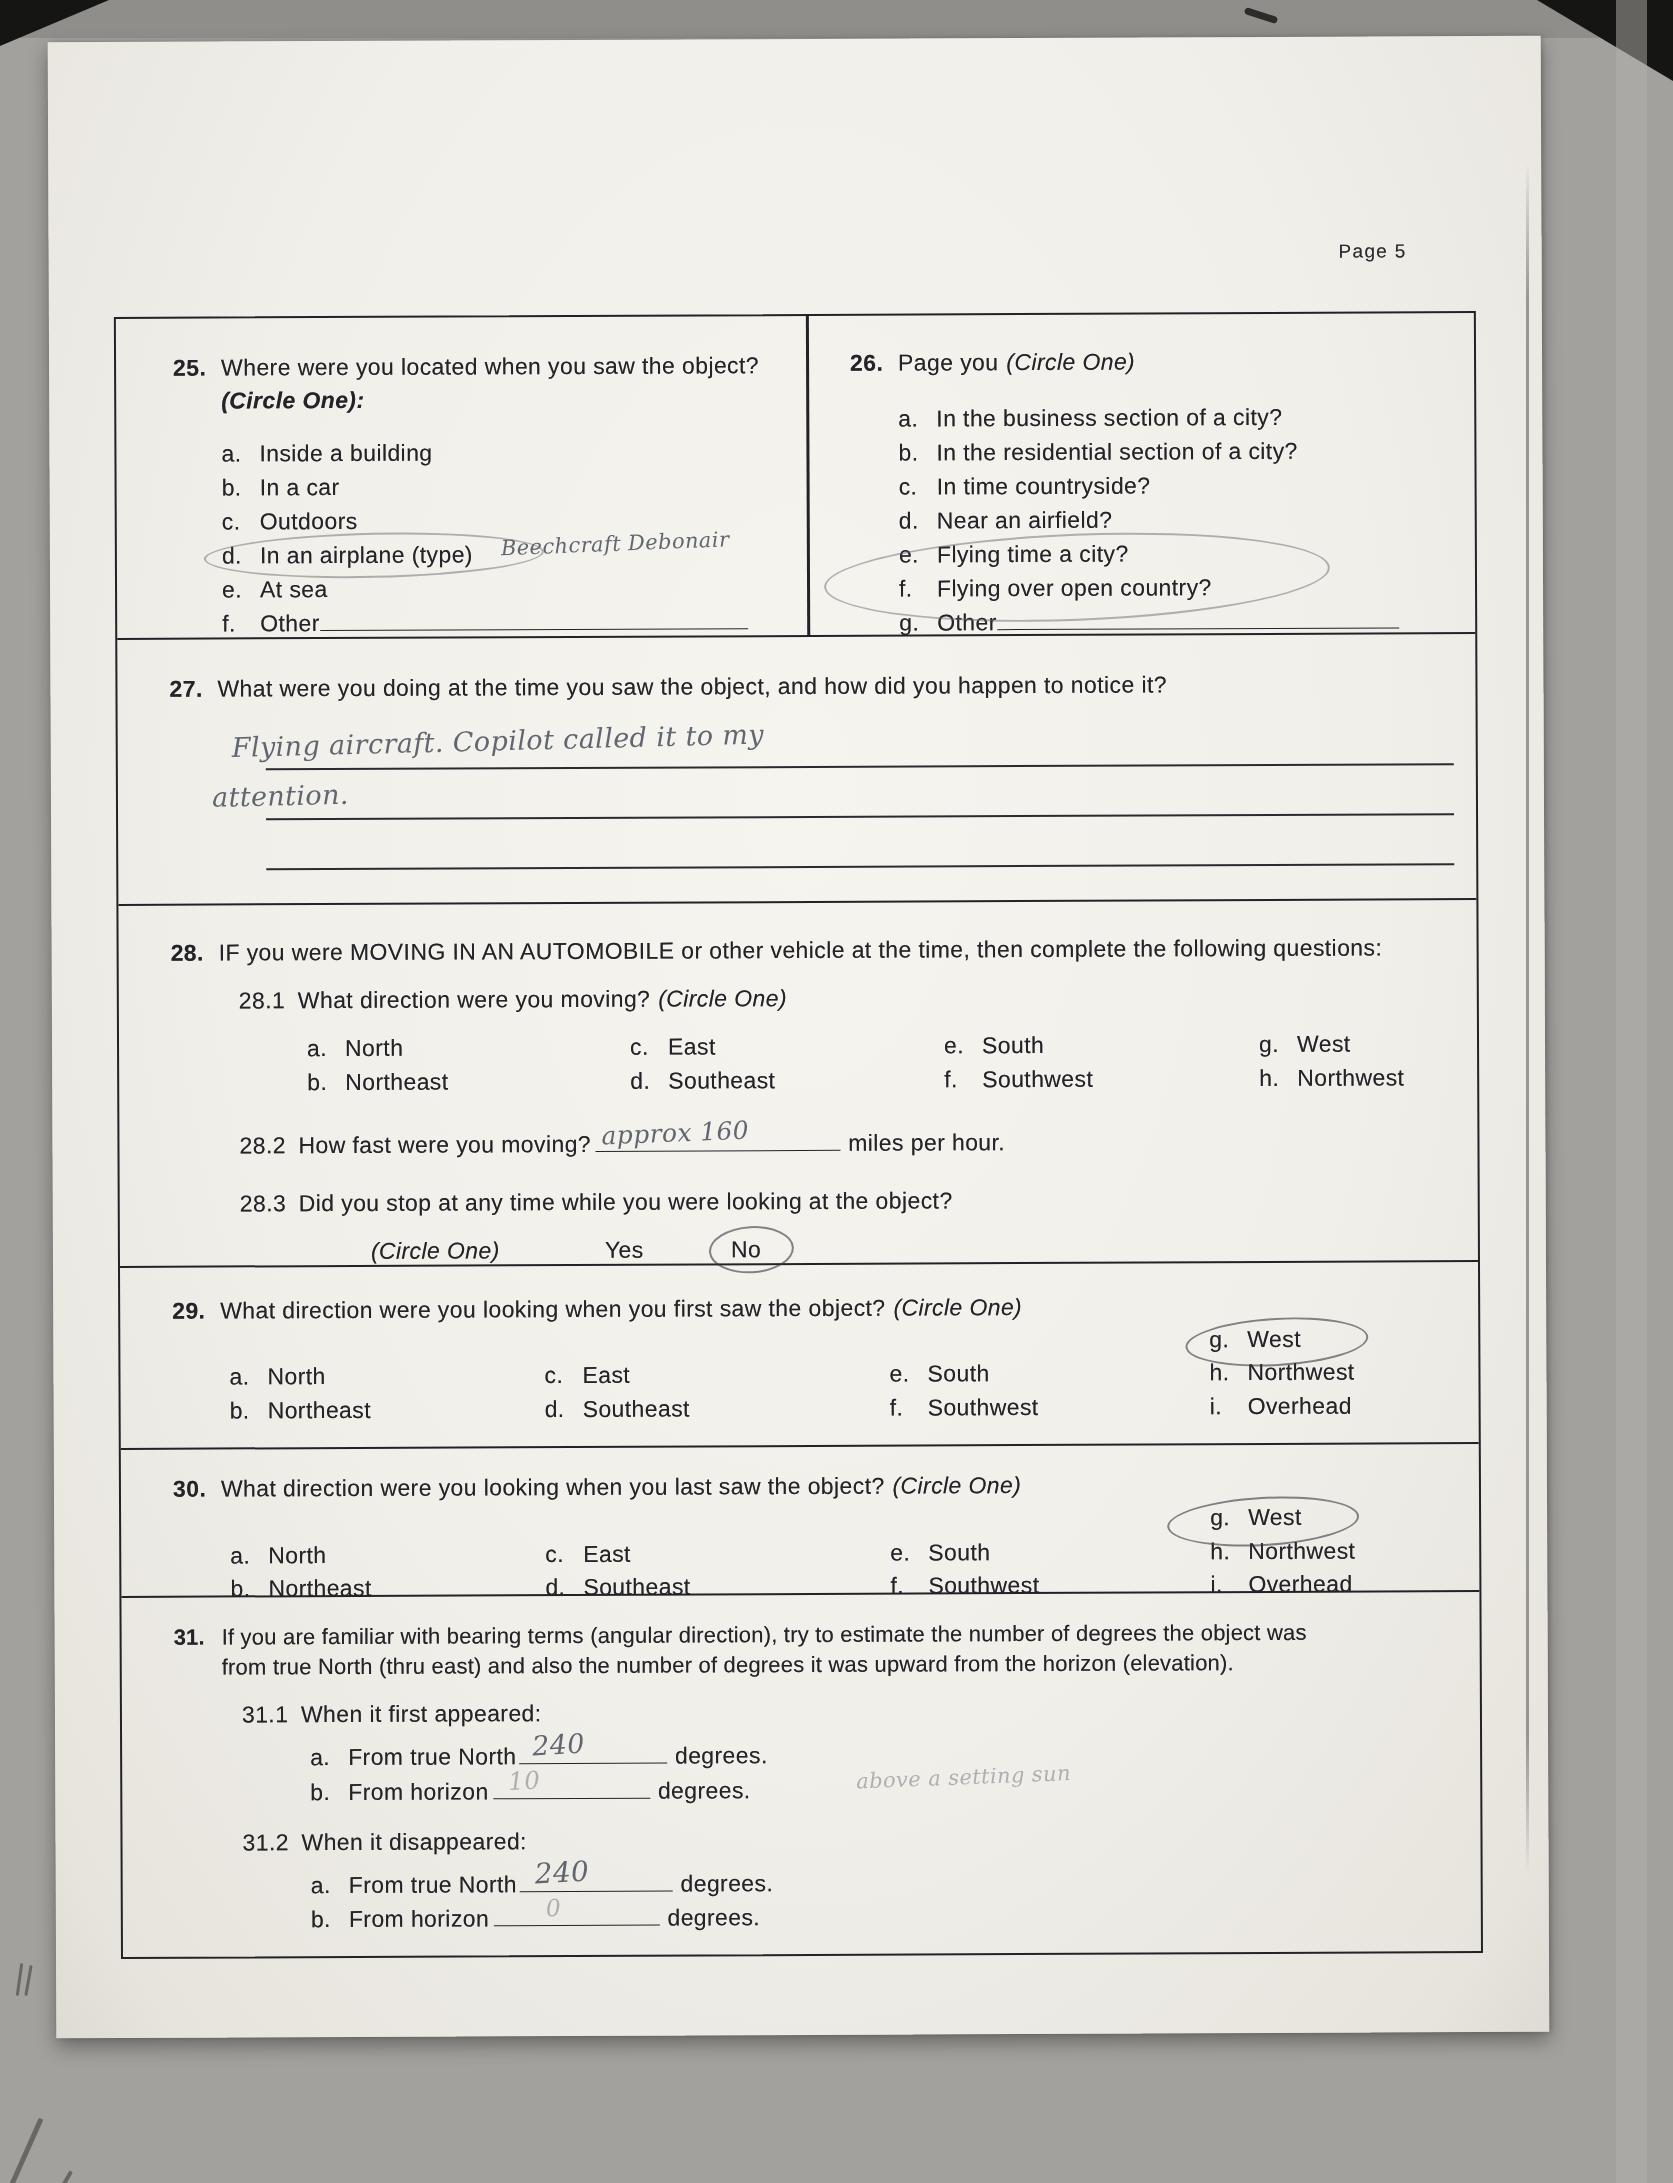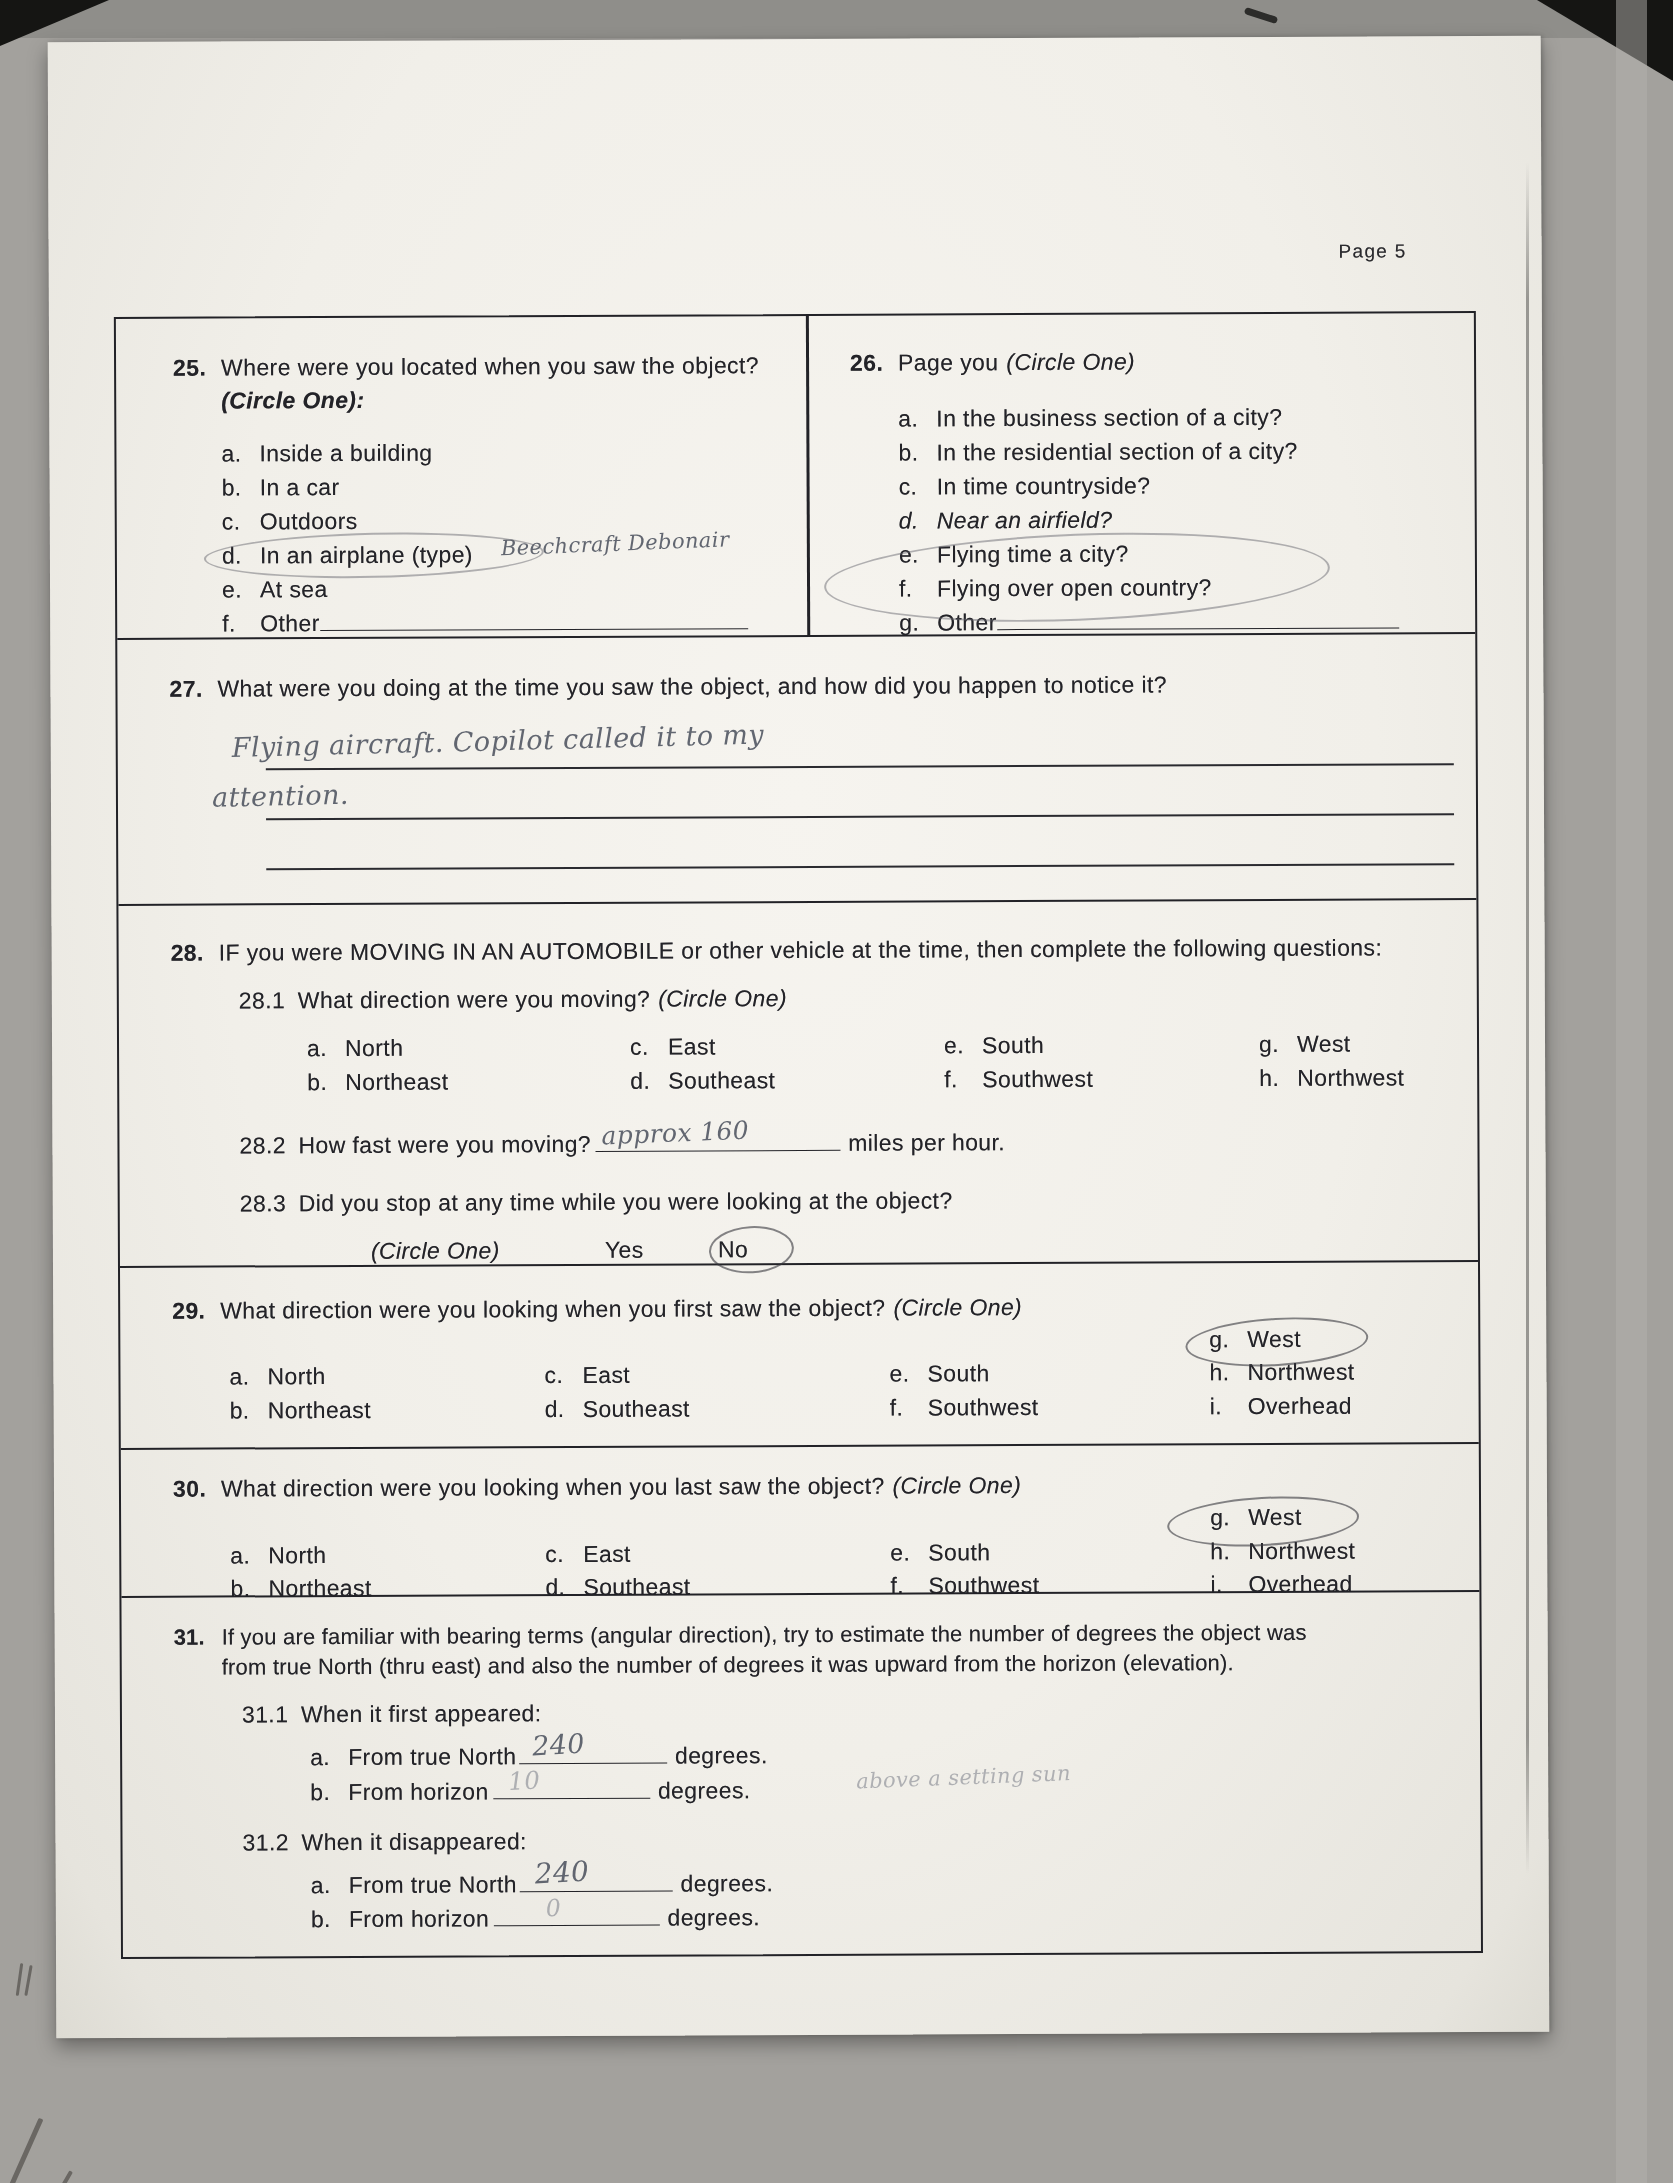--- a/index.html
+++ b/index.html
@@ -91,21 +91,21 @@
       <div class="line hand" style="left:384px;top:215px;font-size:21px;transform:rotate(-2deg);">Beechcraft Debonair</div>
       <div class="circle-mark circle-faint" style="left:87px;top:215px;width:336px;height:41px;transform:rotate(-1deg);"></div>
 
       <div class="line" style="left:734px;top:34px;">
         <span class="qnum">26.</span><span>Page you</span><span class="it gap">(Circle One)</span>
       </div>
 
       <div class="line" style="left:782px;top:90px;"><span class="key">a.</span><span>In the business section of a city?</span></div>
       <div class="line" style="left:782px;top:124px;"><span class="key">b.</span><span>In the residential section of a city?</span></div>
       <div class="line" style="left:782px;top:158px;"><span class="key">c.</span><span>In time countryside?</span></div>
-      <div class="line" style="left:782px;top:192px;font-style:italic;"><span class="key">d.</span><span>Near an airfield?</span></div>
+      <div class="line" style="left:782px;top:192px;"><span class="key">d.</span><span>Near an airfield?</span></div>
       <div class="line" style="left:782px;top:226px;"><span class="key">e.</span><span>Flying time a city?</span></div>
       <div class="line" style="left:782px;top:260px;"><span class="key">f.</span><span>Flying over open country?</span></div>
       <div class="line" style="left:782px;top:294px;"><span class="key">g.</span><span>Other</span><span class="blank" style="width:402px;"></span></div>
 
       <div class="circle-mark circle-faint" style="left:707px;top:219px;width:502px;height:83px;transform:rotate(-2deg);"></div>
     </div>
 
     <div class="sec" style="top:321px;height:266px;">
       <div class="line" style="left:52px;top:36px;">
         <span class="qnum">27.</span><span>What were you doing at the time you saw the object, and how did you happen to notice it?</span>
@@ -137,21 +137,21 @@
 
       <div class="line" style="left:120px;top:227px;">
         <span class="qnum2">28.2</span><span>How fast were you moving?</span><span class="blank" style="width:245px;margin-left:4.4px;"><span class="hand hand-abs" style="left:6.5px;top:-27px;font-size:25px;transform:rotate(-2deg);">approx 160</span></span><span class="gap">miles per hour.</span>
       </div>
 
       <div class="line" style="left:120px;top:285px;">
         <span class="qnum2">28.3</span><span>Did you stop at any time while you were looking at the object?</span>
       </div>
       <div class="line it" style="left:251px;top:333px;">(Circle One)</div>
       <div class="line" style="left:485px;top:333px;">Yes</div>
-      <div class="line" style="left:598px;top:333px;text-align:center;">No</div>
+      <div class="line" style="left:611px;top:333px;text-align:center;">No</div>
       <div class="circle-mark" style="left:589px;top:323px;width:81px;height:43px;transform:rotate(-3deg);"></div>
     </div>
 
     <div class="sec" style="top:950px;height:181px;">
       <div class="line" style="left:52px;top:29px;">
         <span class="qnum">29.</span><span>What direction were you looking when you first saw the object?</span><span class="it gap">(Circle One)</span>
       </div>
       <div class="line" style="left:1089px;top:62px;"><span class="key">g.</span><span>West</span></div>
       <div class="line" style="left:109px;top:95px;"><span class="key">a.</span><span>North</span></div>
       <div class="line" style="left:424px;top:95px;"><span class="key">c.</span><span>East</span></div>

